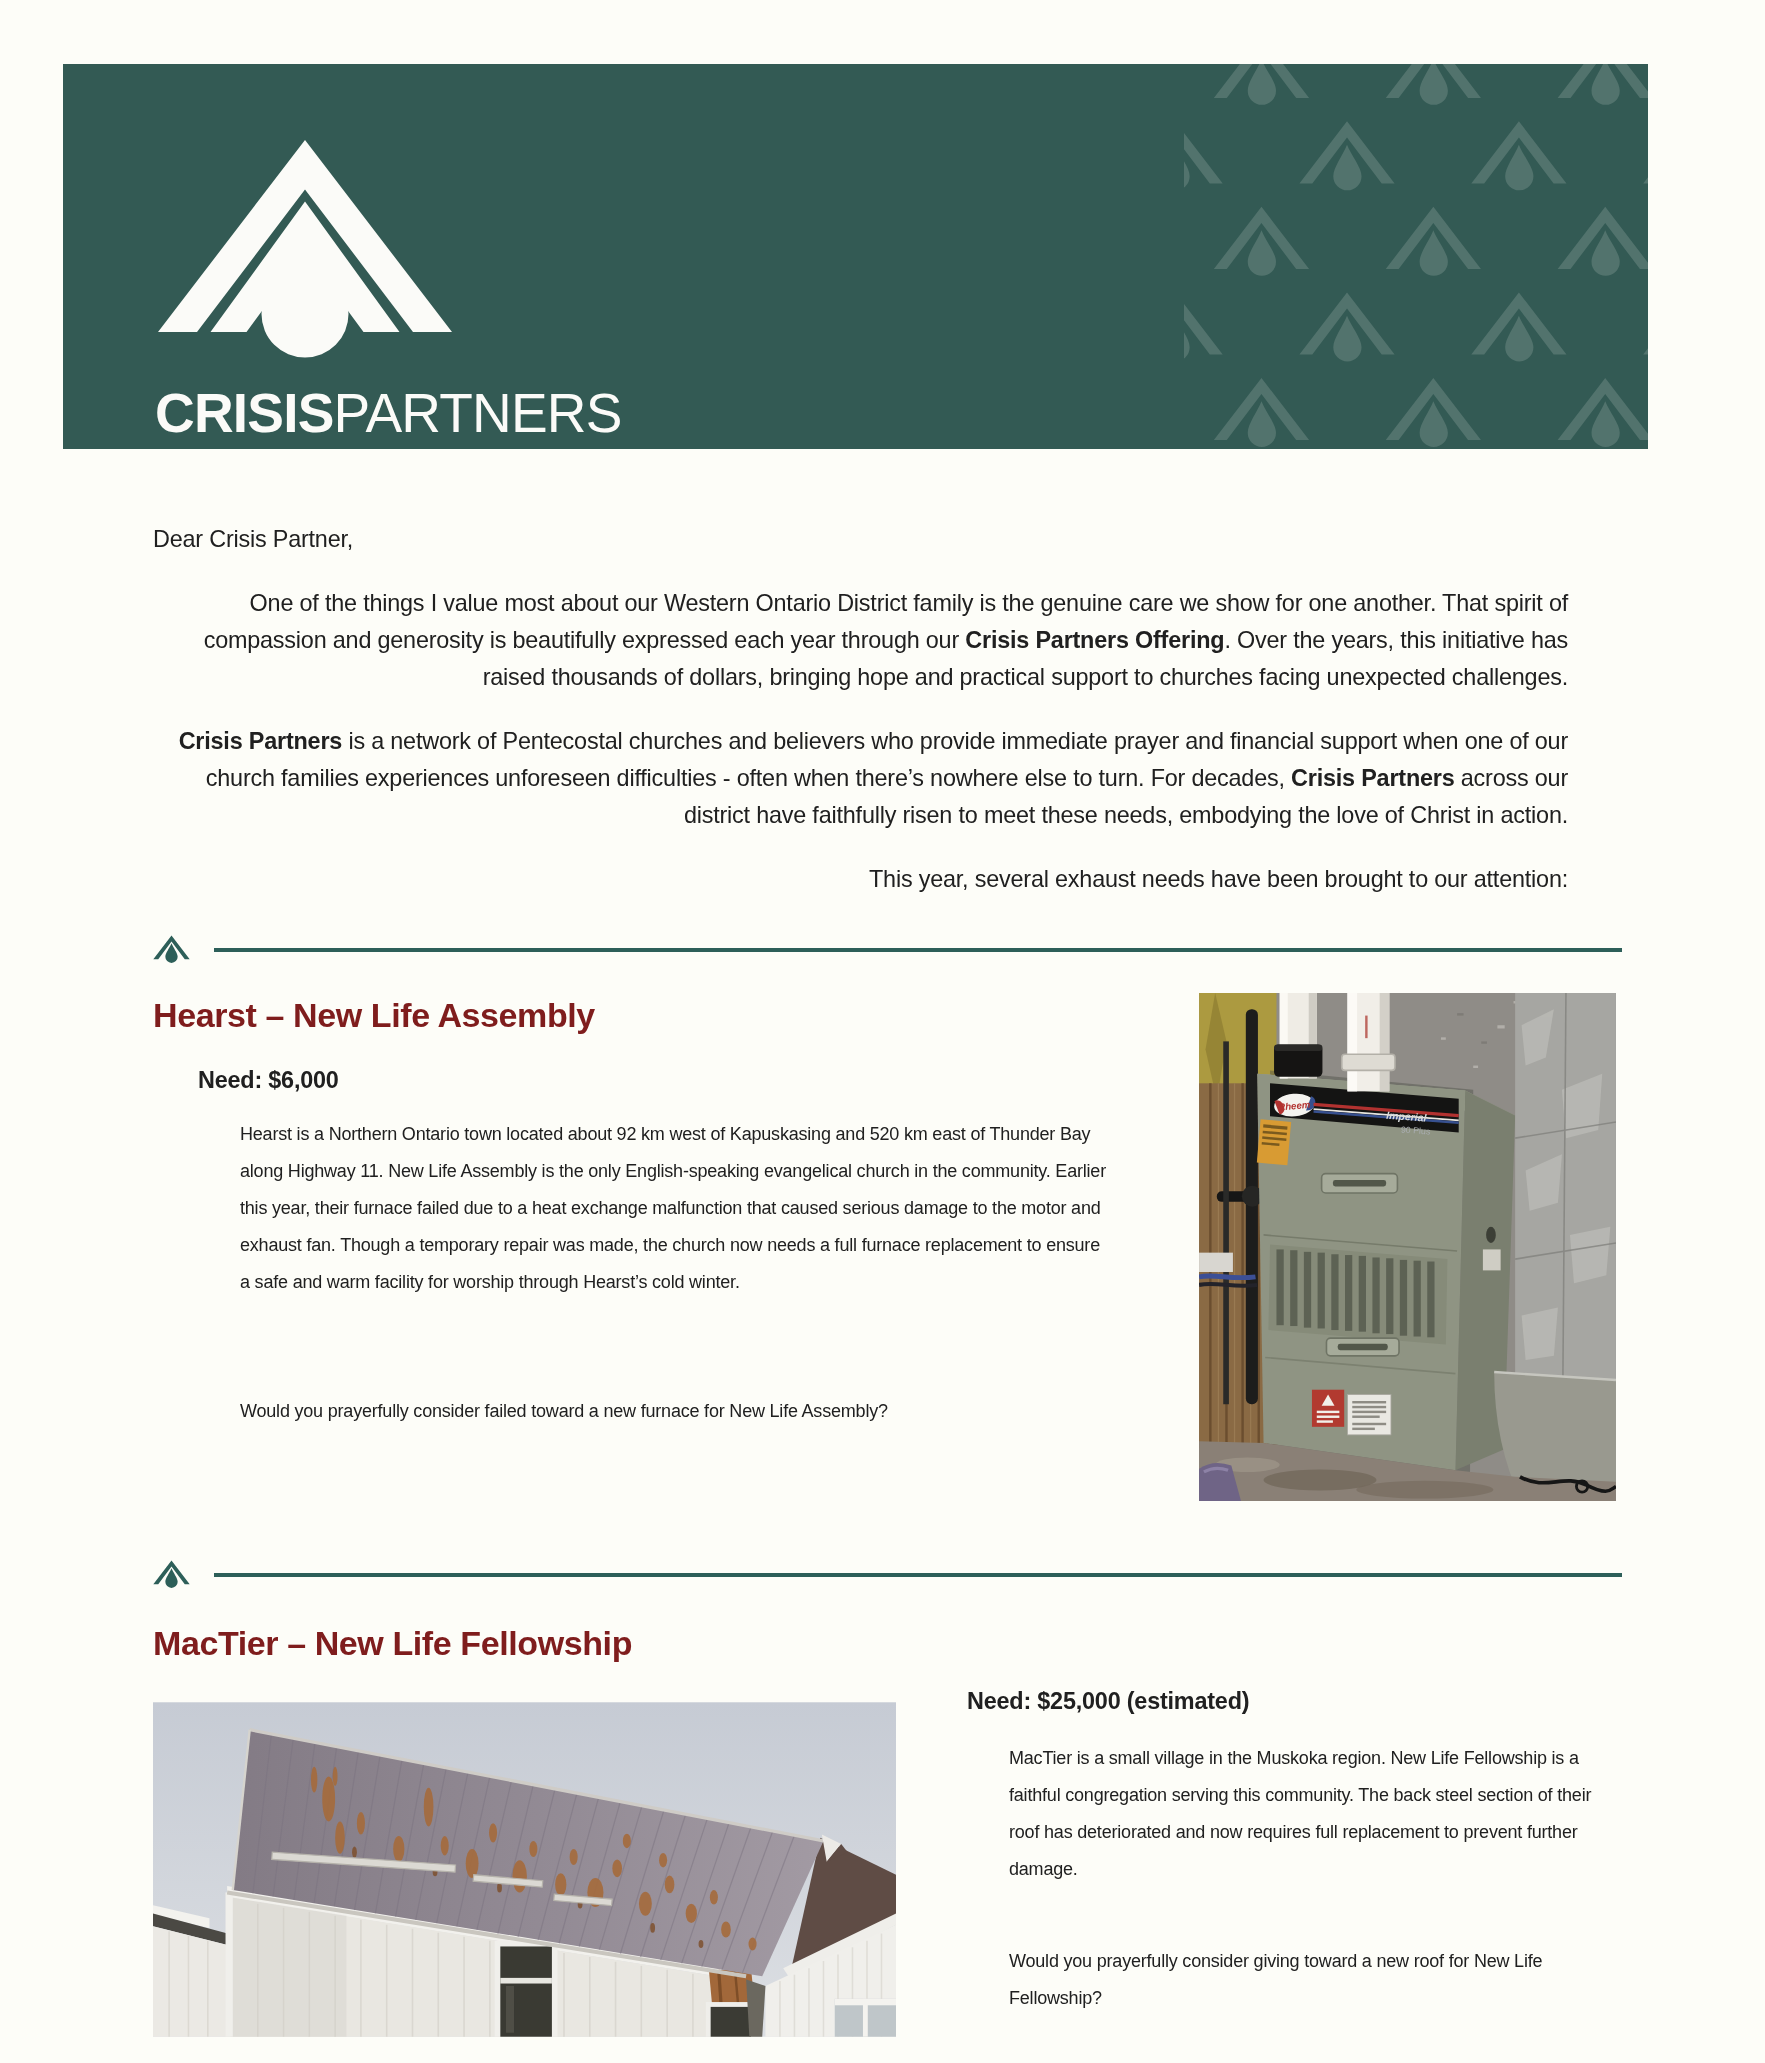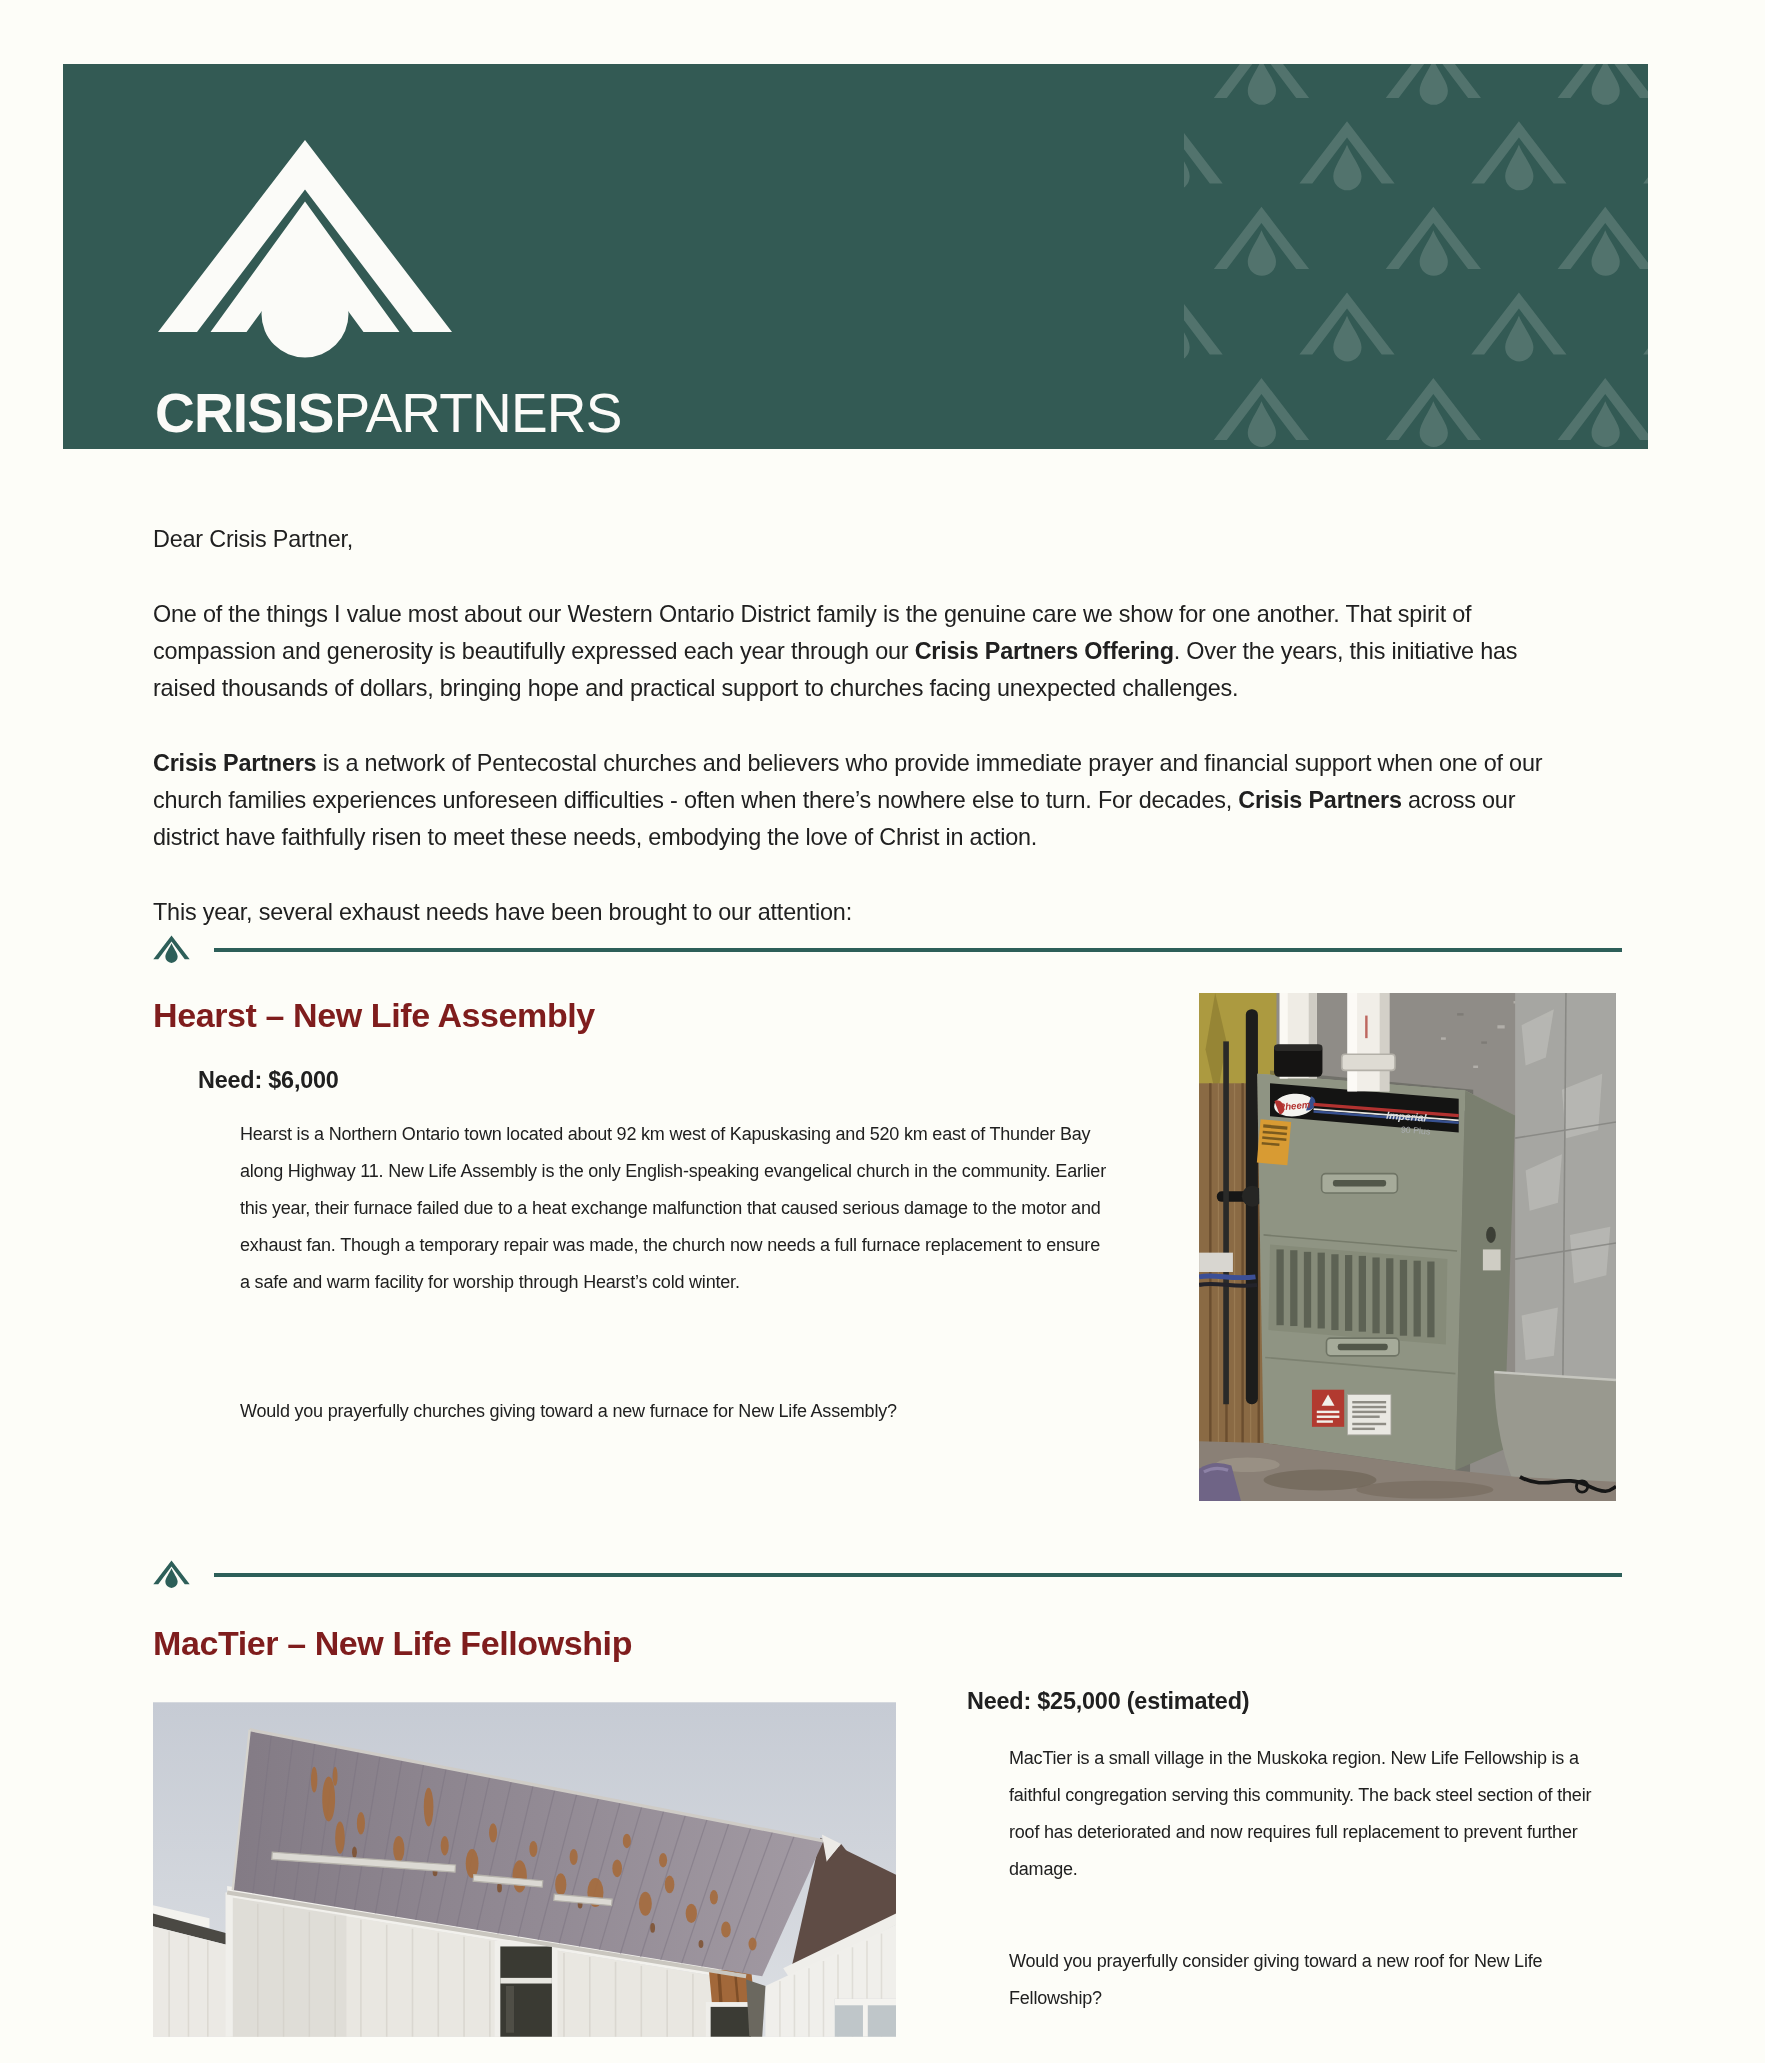--- a/index.html
+++ b/index.html
@@ -20,21 +20,21 @@
   .logo-mark { display:block; }
   .wordmark {
     margin-top:21px; font-size:55px; line-height:1; letter-spacing:-0.8px;
     color:#fbfbf8; white-space:nowrap;
   }
   .wordmark .w-bold { font-weight:700; }
   .wordmark .w-reg  { font-weight:400; }
   
   .letter { position:absolute; left:153px; top:521px; width:1415px;
     font-size:23.4px; line-height:37px; letter-spacing:-0.2px; }
-  .letter p + p { margin-top:38px; }
+  .letter p + p { margin-top:27px;text-align:right; }
   strong { font-weight:700; }
   
   .divider { position:absolute; left:153px; width:1469px; height:32px; }
   .divider .d-line { position:absolute; left:61px; right:0; top:13px; height:4px; background:#2d5f59; }
   .divider .d-icon { position:absolute; left:0; top:0; }
   .sec-title { position:absolute; left:153px; font-size:34px; font-weight:700;
     color:#7f1d1d; letter-spacing:-0.4px; line-height:42px; white-space:nowrap; }
   .need { position:absolute; font-size:23.4px; font-weight:700; line-height:37px; letter-spacing:-0.2px; }
   .sec-body, .sec-ask { position:absolute; font-size:18px; line-height:37px; letter-spacing:-0.2px;margin-left:42px; }
   .photo { position:absolute; display:block; }
@@ -99,21 +99,21 @@
         <path d="M60 1 L119 78 H103 L60 21 L17 78 H1 Z"></path>
         <path d="M60 26 C 54 41 40 58 40 70 A 20 20 0 0 0 80 70 C 80 58 66 41 60 26 Z"></path>
       </g>
     </svg>
     <div class="d-line"></div>
   </div>
 
   <h2 class="sec-title" style="top:994px;">Hearst – New Life Assembly</h2>
   <div class="need" style="left:198px; top:1062px;">Need: $6,000</div>
   <div class="sec-body" style="left:198px; top:1116px; width:867px;">Hearst is a Northern Ontario town located about 92 km west of Kapuskasing and 520 km east of Thunder Bay along Highway 11. New Life Assembly is the only English-speaking evangelical church in the community. Earlier this year, their furnace failed due to a heat exchange malfunction that caused serious damage to the motor and exhaust fan. Though a temporary repair was made, the church now needs a full furnace replacement to ensure a safe and warm facility for worship through Hearst’s cold winter.</div>
-  <div class="sec-ask" style="left:198px; top:1393px; width:709px;">Would you prayerfully churches giving toward a new furnace for New Life Assembly?</div>
+  <div class="sec-ask" style="left:198px; top:1393px; width:709px;">Would you prayerfully consider failed toward a new furnace for New Life Assembly?</div>
 
   <svg class="photo" style="left:1199px; top:993px;" width="417" height="508" viewBox="0 0 517 630">
     <rect width="517" height="630" fill="#8f8c87"></rect>
     <g fill="#c9c6c0" opacity="0.6">
       <rect x="440" y="30" width="8" height="4"></rect>
         <rect x="480" y="80" width="10" height="5"></rect>
       <rect x="410" y="120" width="6" height="4"></rect>
         <rect x="460" y="20" width="5" height="3"></rect>
       <rect x="500" y="140" width="7" height="4"></rect>
         <rect x="430" y="70" width="4" height="3"></rect>

